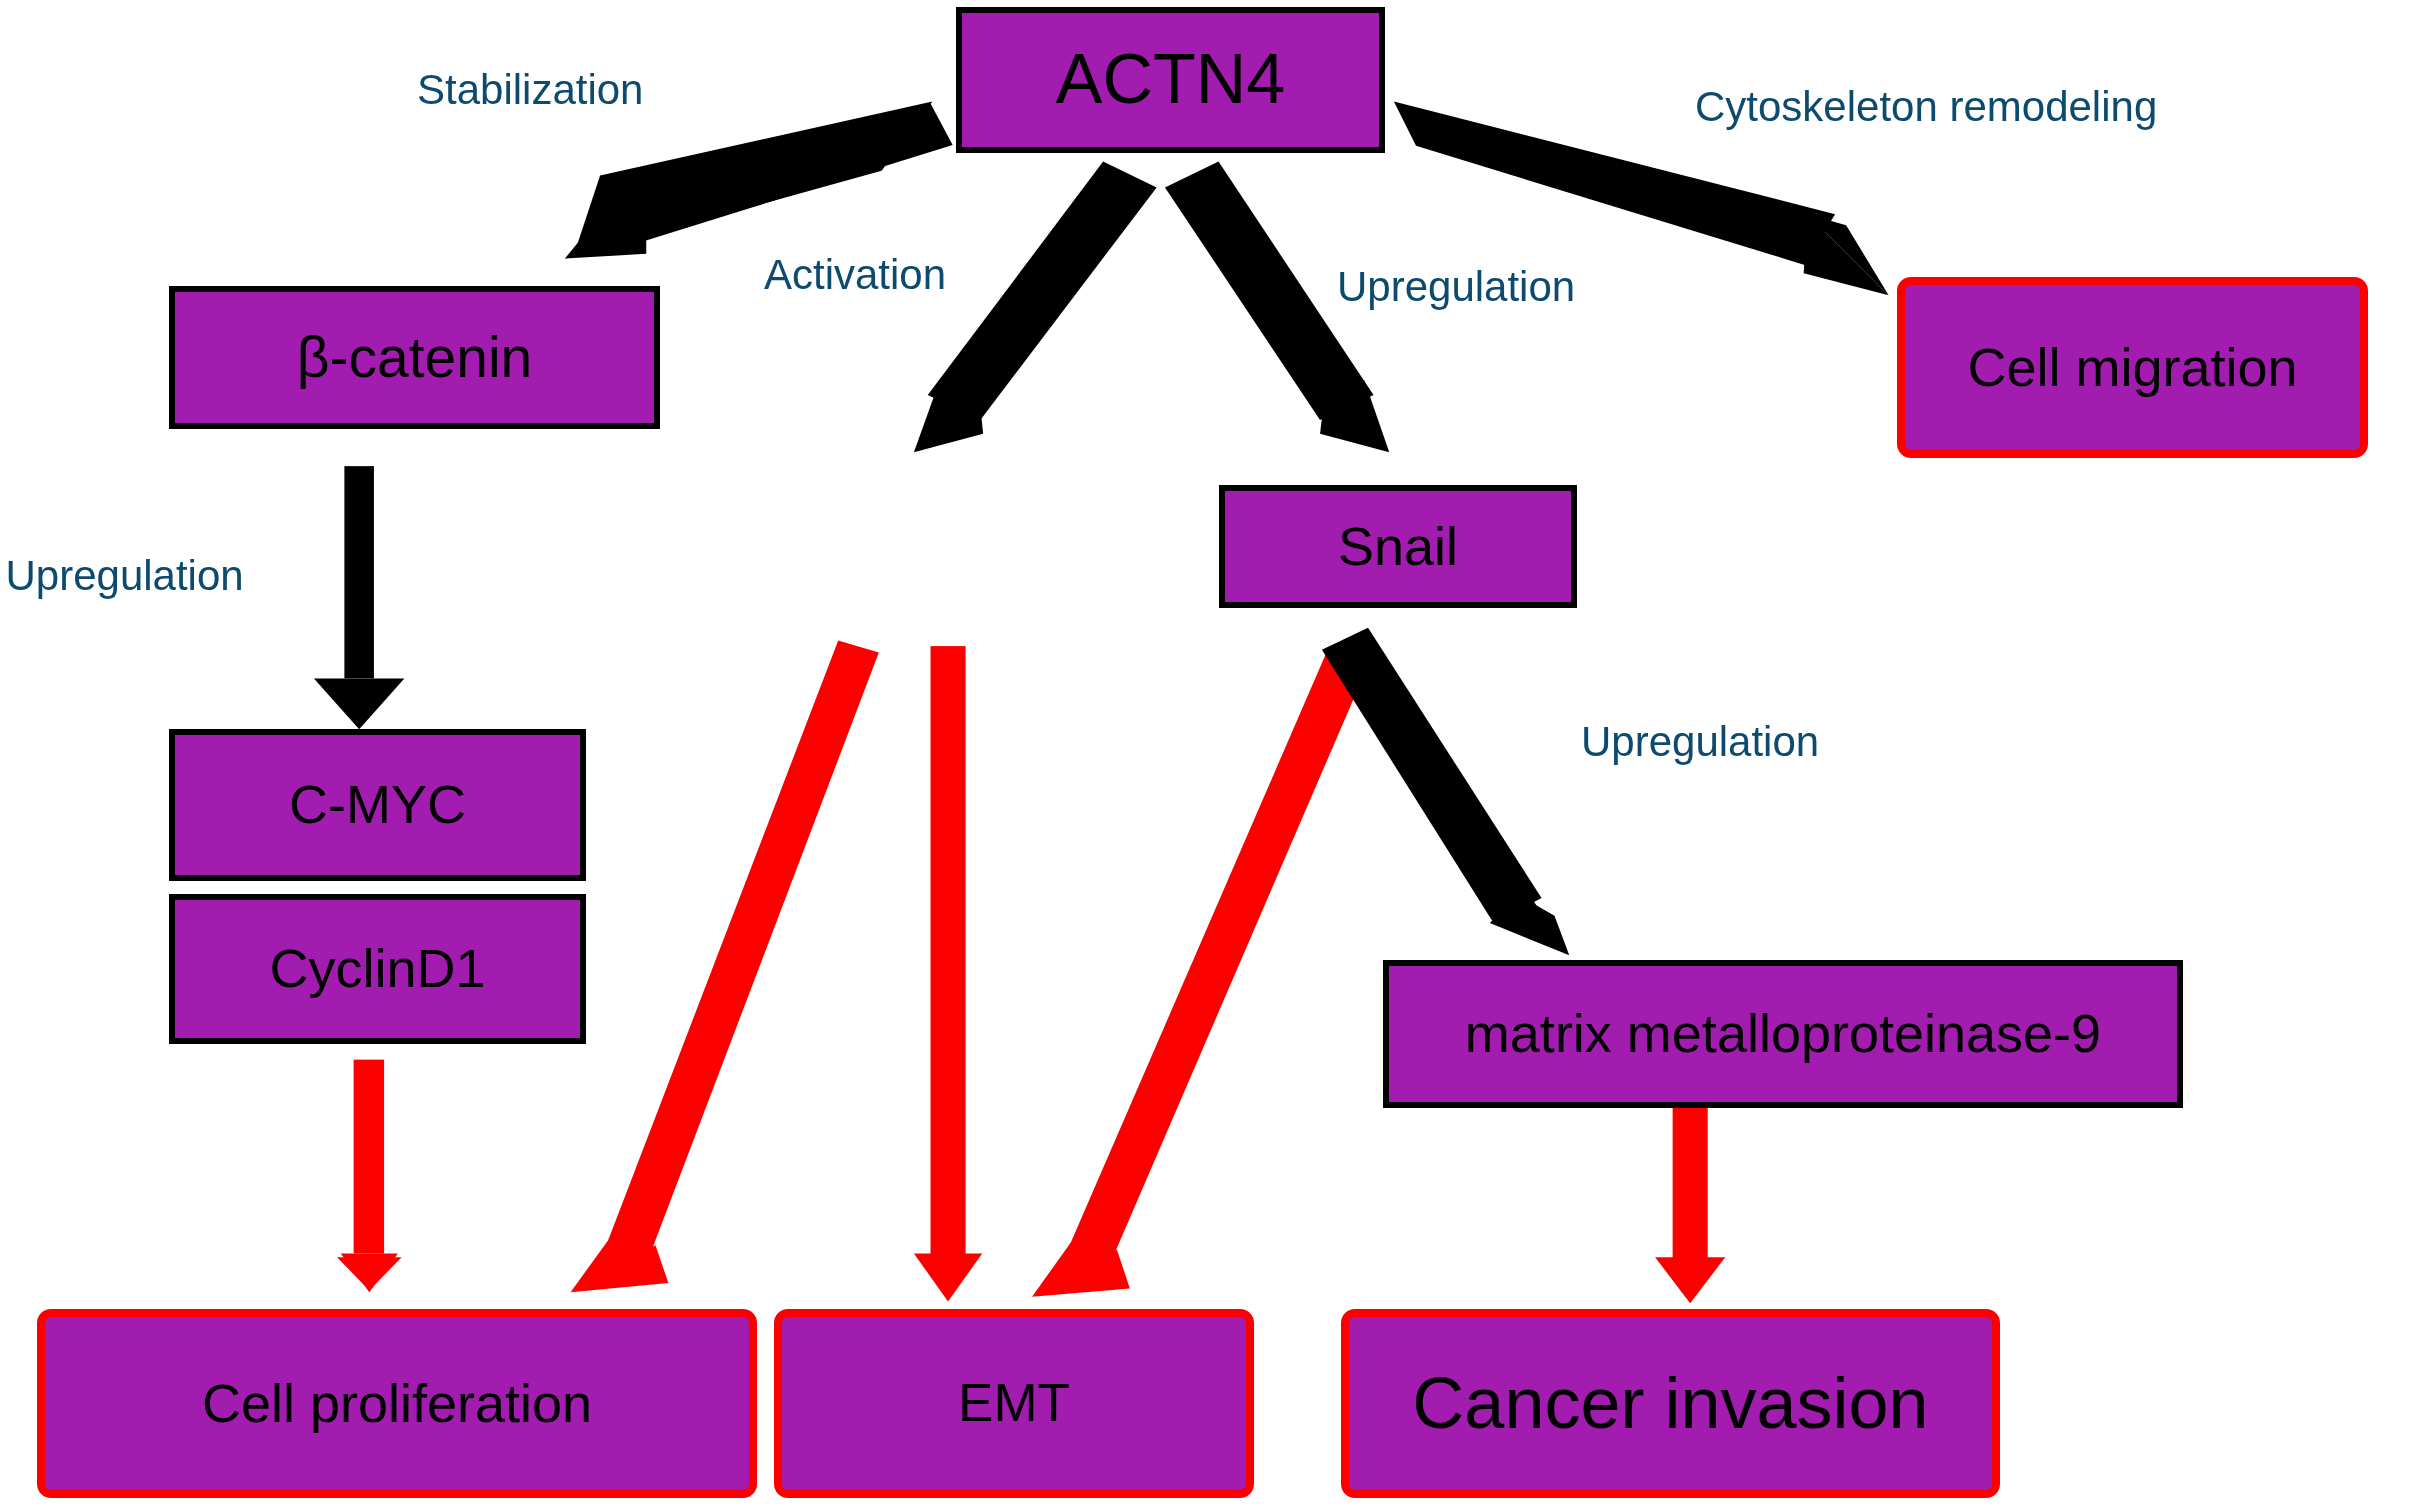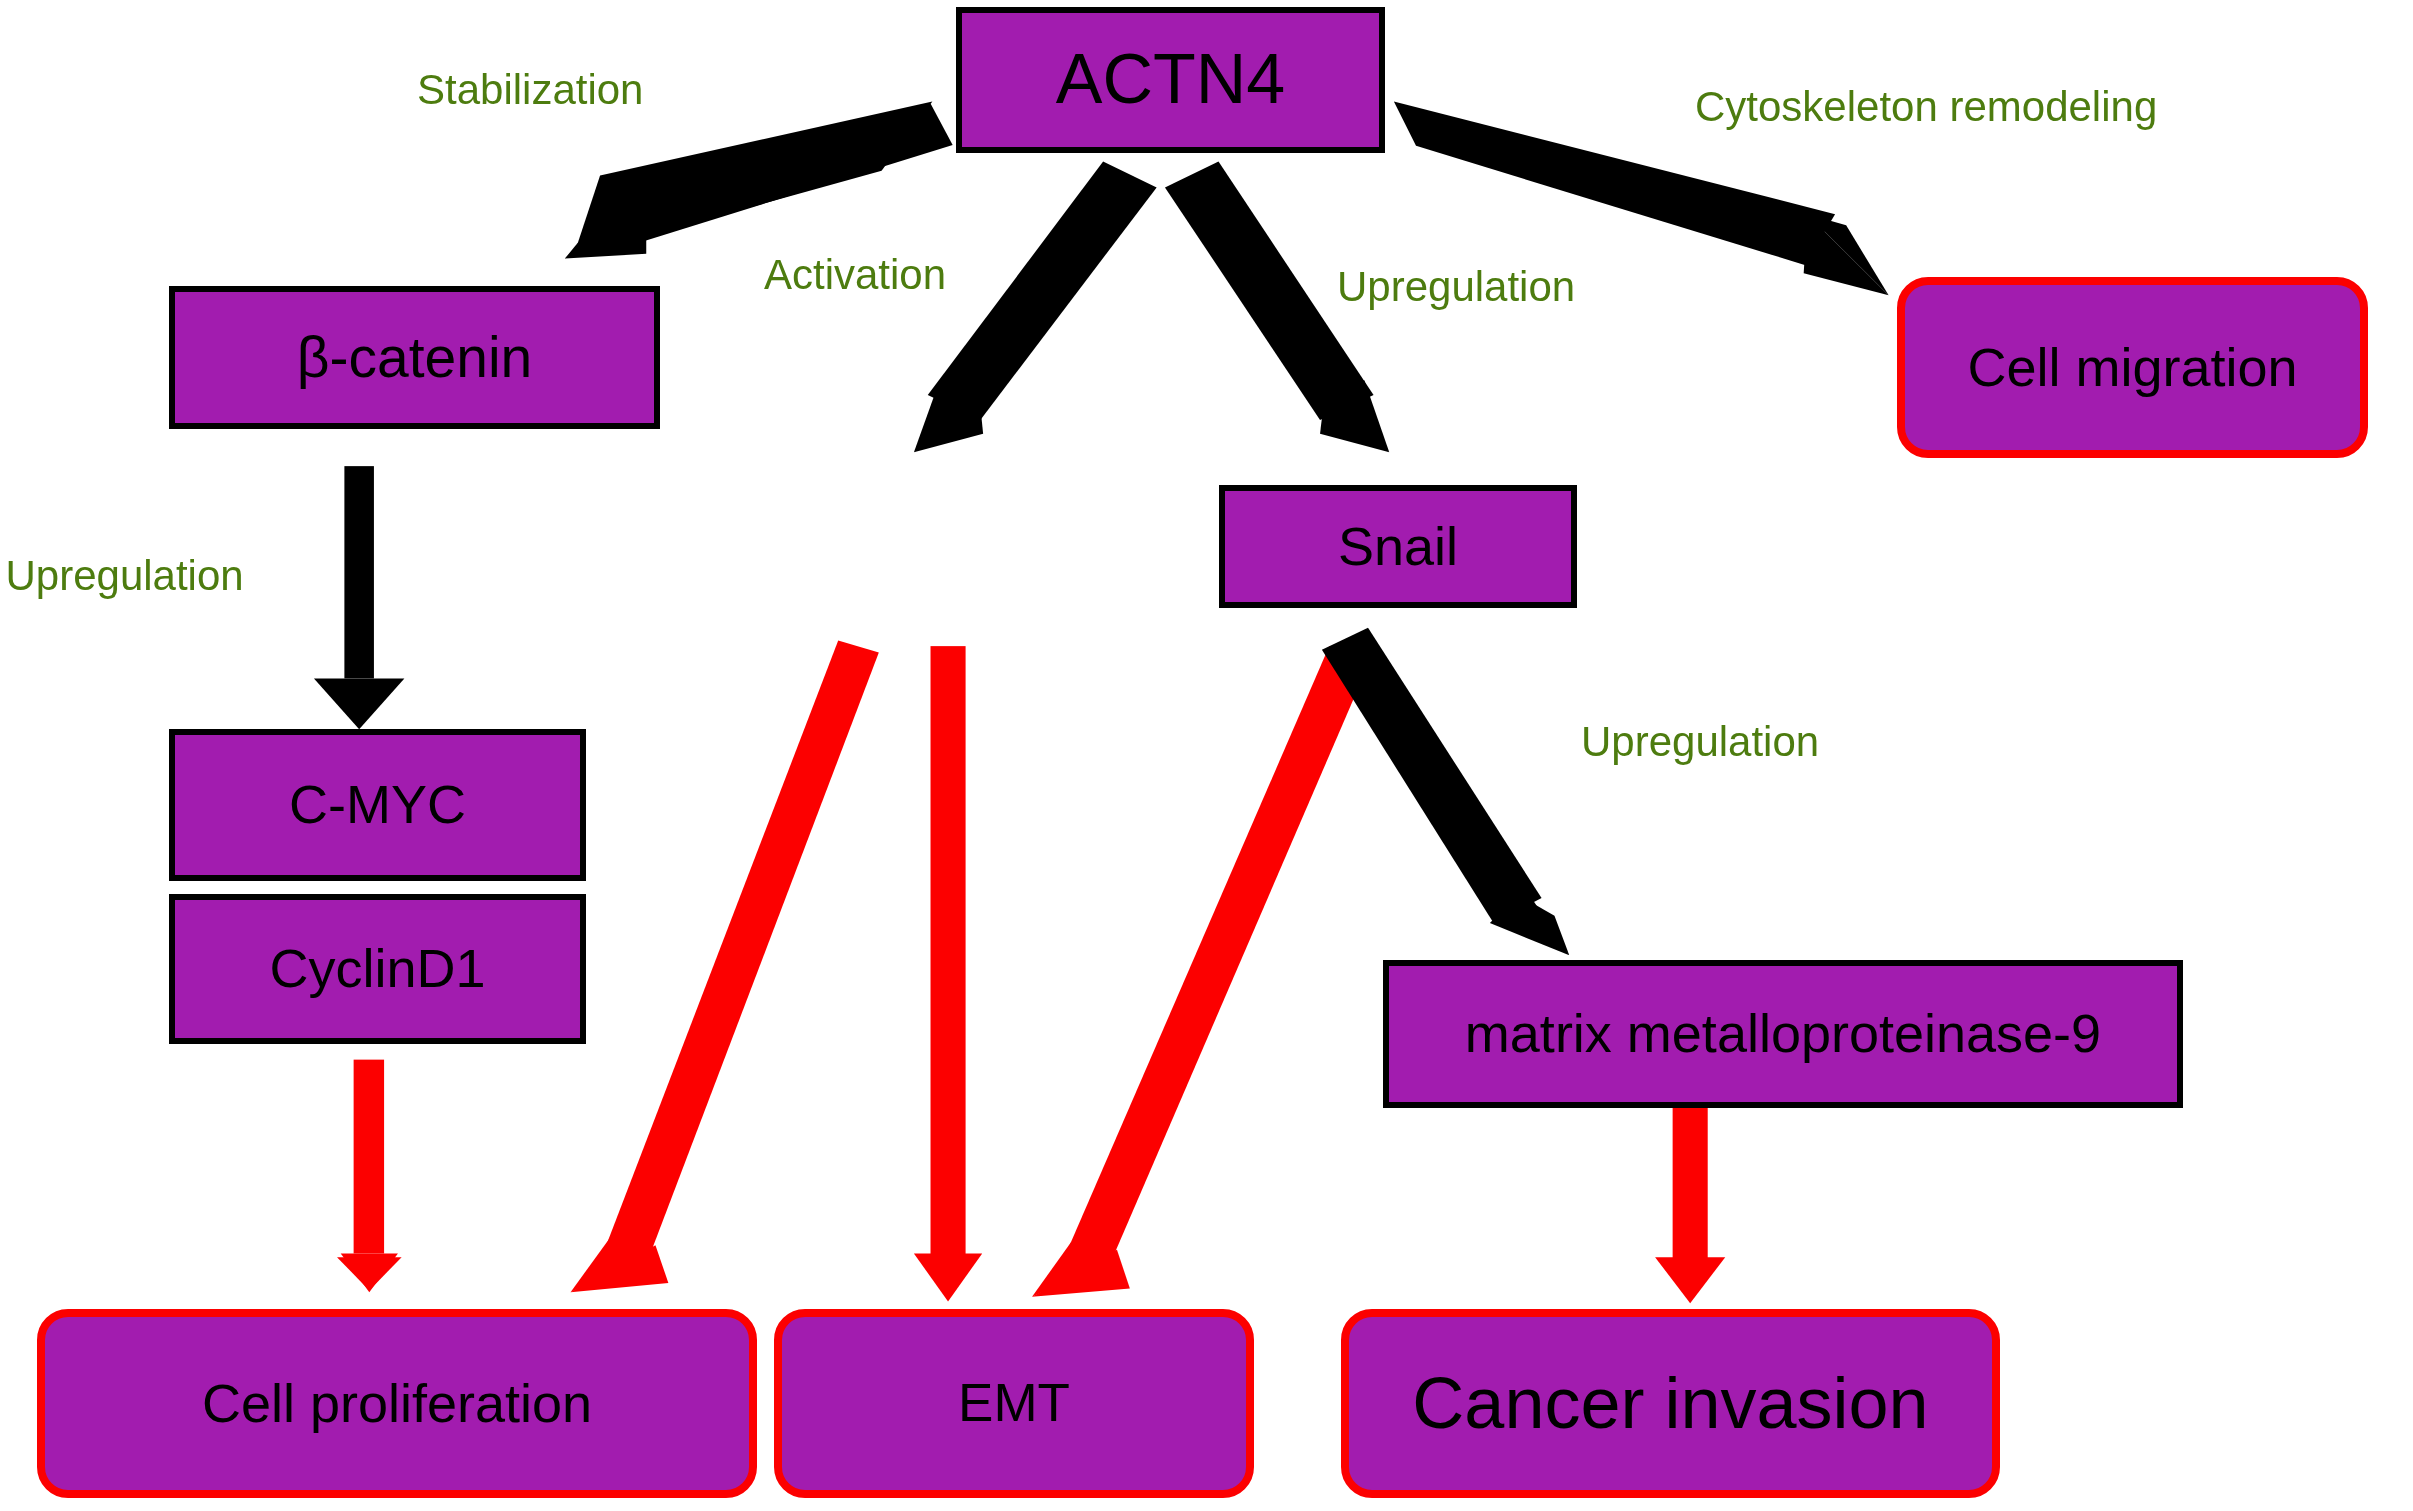--- a/index.html
+++ b/index.html
@@ -29,30 +29,30 @@
     text-align: center;
     line-height: 1.1;
     z-index: 3;
   }
   .node-black {
     border: 6.5px solid #000000;
     border-radius: 0;
   }
   .node-red {
     border: 8.3px solid #fc0000;
-    border-radius: 31px;
+    border-radius: 14px;
   }
   .node-label {
     display: block;
     white-space: nowrap;
   }
   
   .edge-label {
     position: absolute;
-    color: #4d7c0f;
+    color: #0c4a6e;
     white-space: nowrap;
     z-index: 4;
   }
   
   #arrow-layer {
     position: absolute;
     left: 0;
     top: 0;
     width: 2413px;
     height: 1511px;

